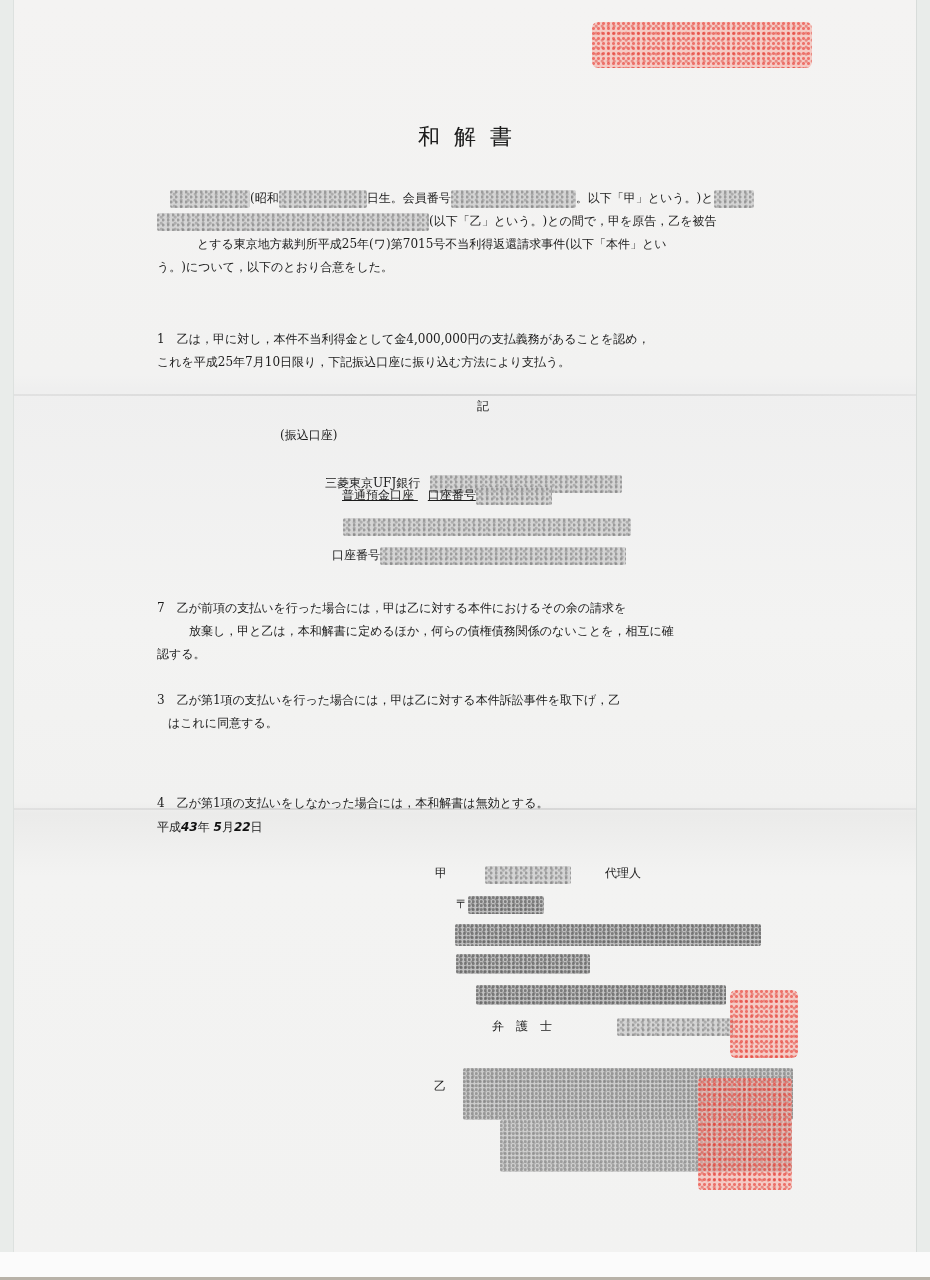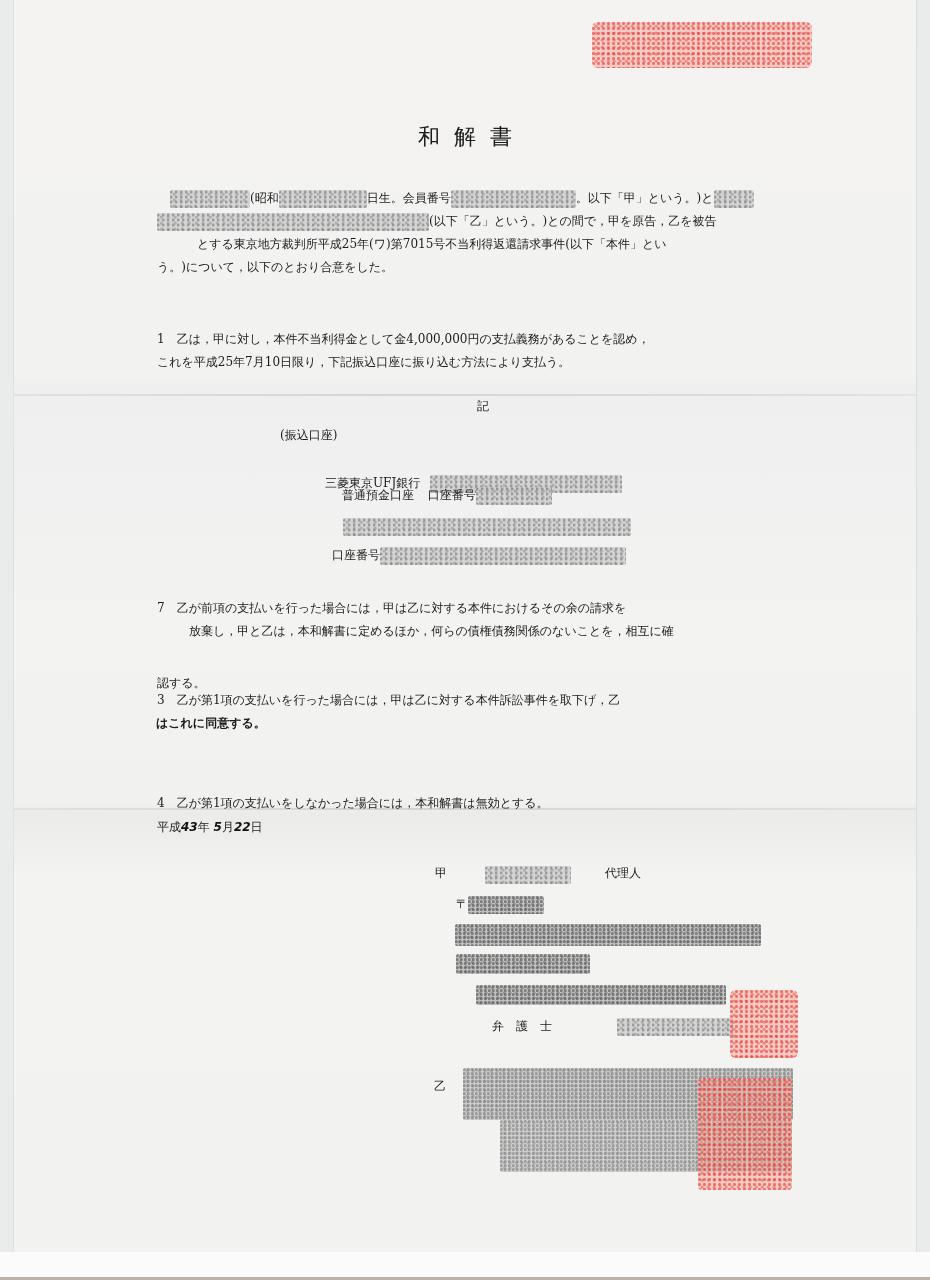--- a/index.html
+++ b/index.html
@@ -78,37 +78,37 @@
 <div class="abs body-text" style="left:157px; top:328px;">1　乙は，甲に対し，本件不当利得金として金4,000,000円の支払義務があることを認め，</div>
 <div class="abs body-text" style="left:157px; top:351px;">これを平成25年7月10日限り，下記振込口座に振り込む方法により支払う。</div>
 
 <div class="abs body-text" style="left:477px; top:395px;">記</div>
 
 <div class="abs body-text" style="left:232px; top:424px;margin-left:48px;">(振込口座)</div>
 <div class="abs body-text" style="left:317px; top:472px;margin-left:8px;">
   <span>三菱東京UFJ銀行</span>
   <span class="redact" style="width:192px; margin-left:6px;"></span>
 </div>
-<div class="abs body-text" style="left:342px; top:484px;">
+<div class="abs body-text" style="left:342px; top:484px;text-decoration:underline;">
   <span>普通預金口座</span>
   <span style="display:inline-block; width:10px;"></span><span>口座番号</span><span class="redact" style="width:76px;"></span>
 </div>
 <div class="abs" style="left:343px; top:516px;">
   <span class="redact" style="width:288px;"></span>
 </div>
 <div class="abs body-text" style="left:332px; top:544px;">
   <span>口座番号</span><span class="redact" style="width:246px;"></span>
 </div>
 
 <div class="abs body-text" style="left:157px; top:597px;">7　乙が前項の支払いを行った場合には，甲は乙に対する本件におけるその余の請求を</div>
 <div class="abs body-text" style="left:157px; top:620px;margin-left:32px;">放棄し，甲と乙は，本和解書に定めるほか，何らの債権債務関係のないことを，相互に確</div>
-<div class="abs body-text" style="left:157px; top:672px;">認する。</div>
+<div class="abs body-text" style="left:157px; top:643px;">認する。</div>
 
 <div class="abs body-text" style="left:157px; top:689px;">3　乙が第1項の支払いを行った場合には，甲は乙に対する本件訴訟事件を取下げ，乙</div>
-<div class="abs body-text" style="left:156px; top:712px;font-weight:bold;">はこれに同意する。</div>
+<div class="abs body-text" style="left:168px; top:712px;">はこれに同意する。</div>
 
 <div class="abs body-text" style="left:157px; top:792px;">4　乙が第1項の支払いをしなかった場合には，本和解書は無効とする。</div>
 
 <div class="abs body-text" style="left:157px; top:816px;">
   <span>平成</span><span class="handwritten">43</span><span>年</span>
   <span class="handwritten">5</span><span>月</span><span class="handwritten">22</span><span>日</span>
 </div>
 
 <div class="abs body-text" style="left:435px; top:862px;">甲</div>
 <div class="abs" style="left:485px; top:864px;">

